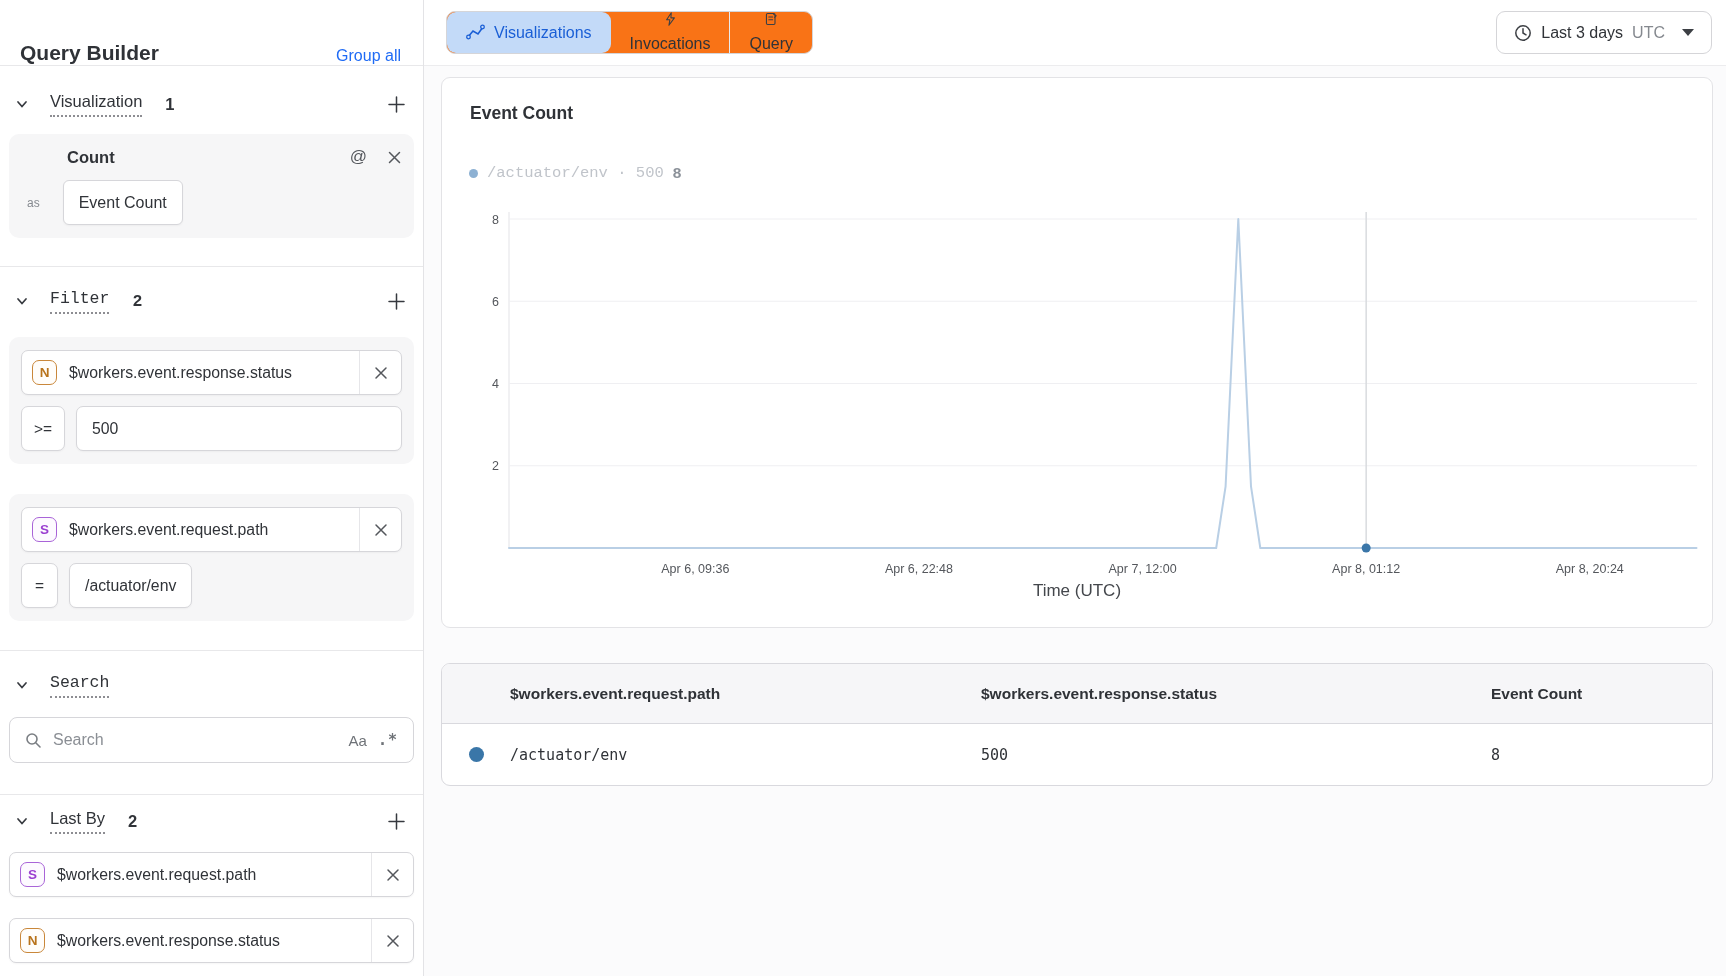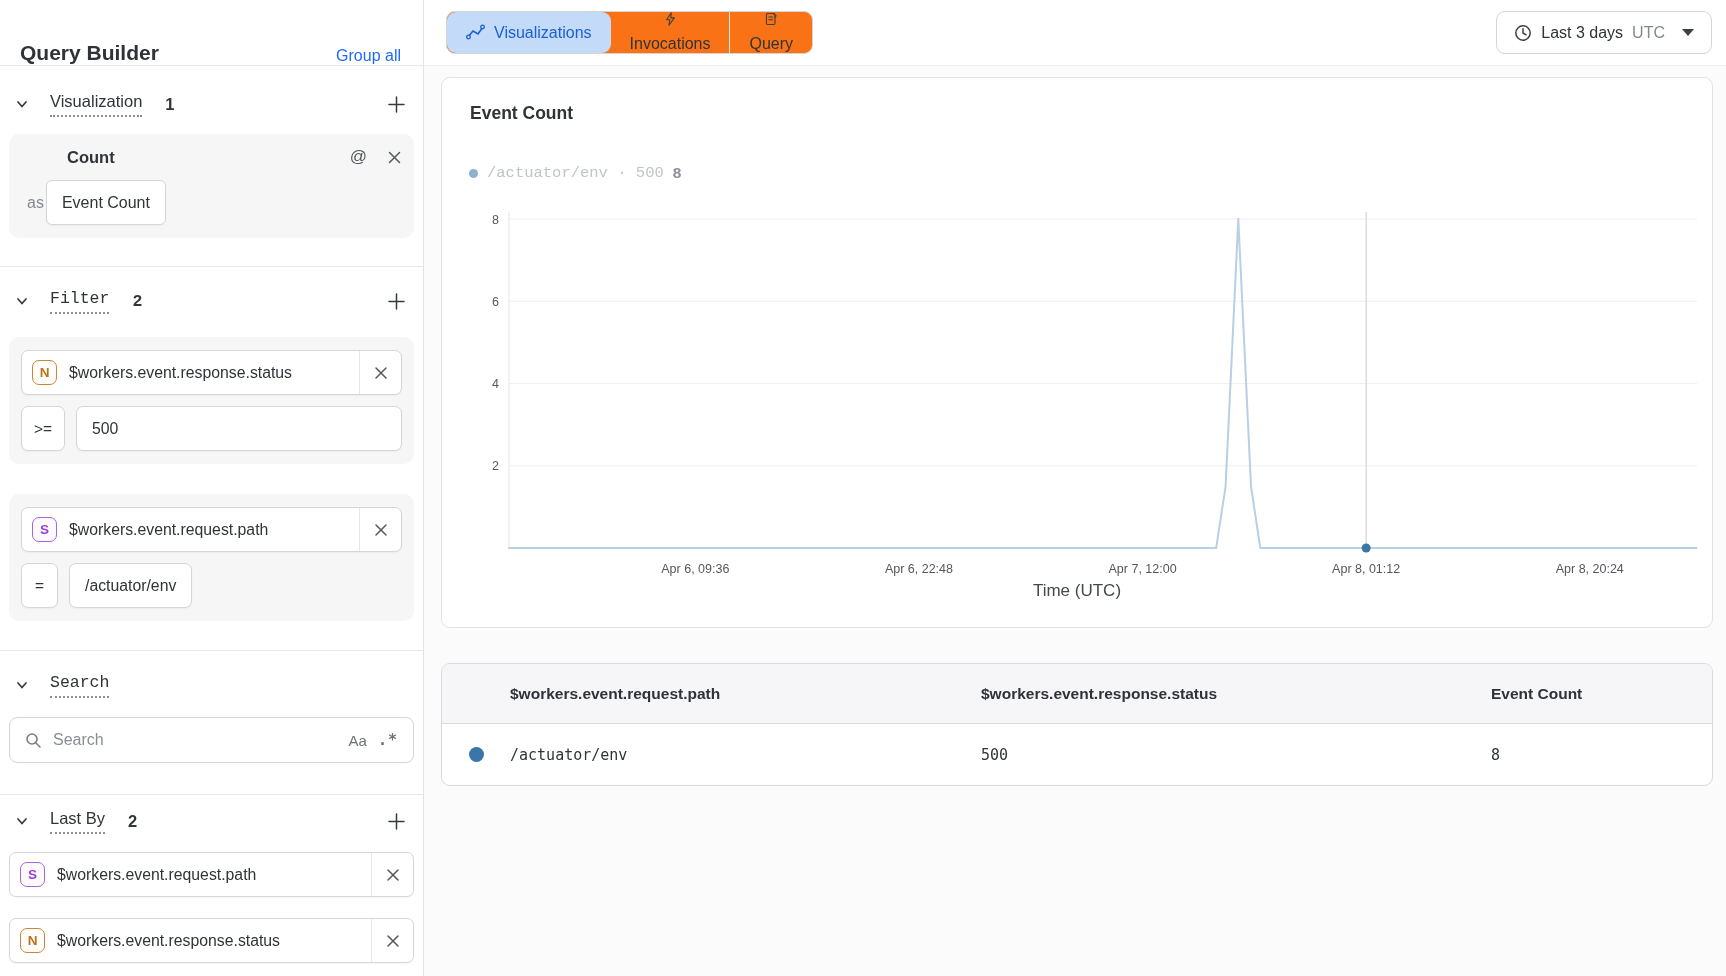--- a/index.html
+++ b/index.html
@@ -23,21 +23,21 @@
 
   .divider { border-top:1px solid #e8e8ea; }
 
   .gray-card { margin:0 9px; background:#f6f6f7; border-radius:10px; padding:13px 12px; }
 
   .viz-card-funcrow { display:flex; align-items:center; }
   .func-name { font-size:16.5px; font-weight:600; flex:1; padding-left:6px;margin-left:40px; }
   .at-icon { font-size:17px; color:#54575c; margin-right:20px; cursor:pointer; }
   .x-icon { width:15px; height:15px; cursor:pointer; }
   .as-row { display:flex; align-items:center; margin-top:13px; }
-  .as-label { color:#85898f; font-size:16px; padding-left:6px; margin-right:2px; }
+  .as-label { color:#85898f; font-size:12px; padding-left:6px; margin-right:23px; }
   .alias-box { background:#fff; border:1px solid #d6d6da; border-radius:6px; height:45px;
     display:flex; align-items:center; padding:0 15px; font-size:16px; box-shadow:0 1px 2px rgba(0,0,0,.04); }
 
   .field-row { background:#fff; border:1px solid #d6d6da; border-radius:7px; height:45px;
     display:flex; align-items:center; box-shadow:0 1px 2px rgba(0,0,0,.04); }
   .field-row .badge { margin-left:10px; }
   .badge { width:25px; height:25px; border-radius:7px; display:flex; align-items:center;
     justify-content:center; font-size:13.5px; font-weight:700; flex:0 0 auto; }
   .badge-n { color:#b8731b; border:1.5px solid #c9873a; background:#fffdfa; }
   .badge-s { color:#9b3fd1; border:1.5px solid #a964d8; background:#fdfaff; }

